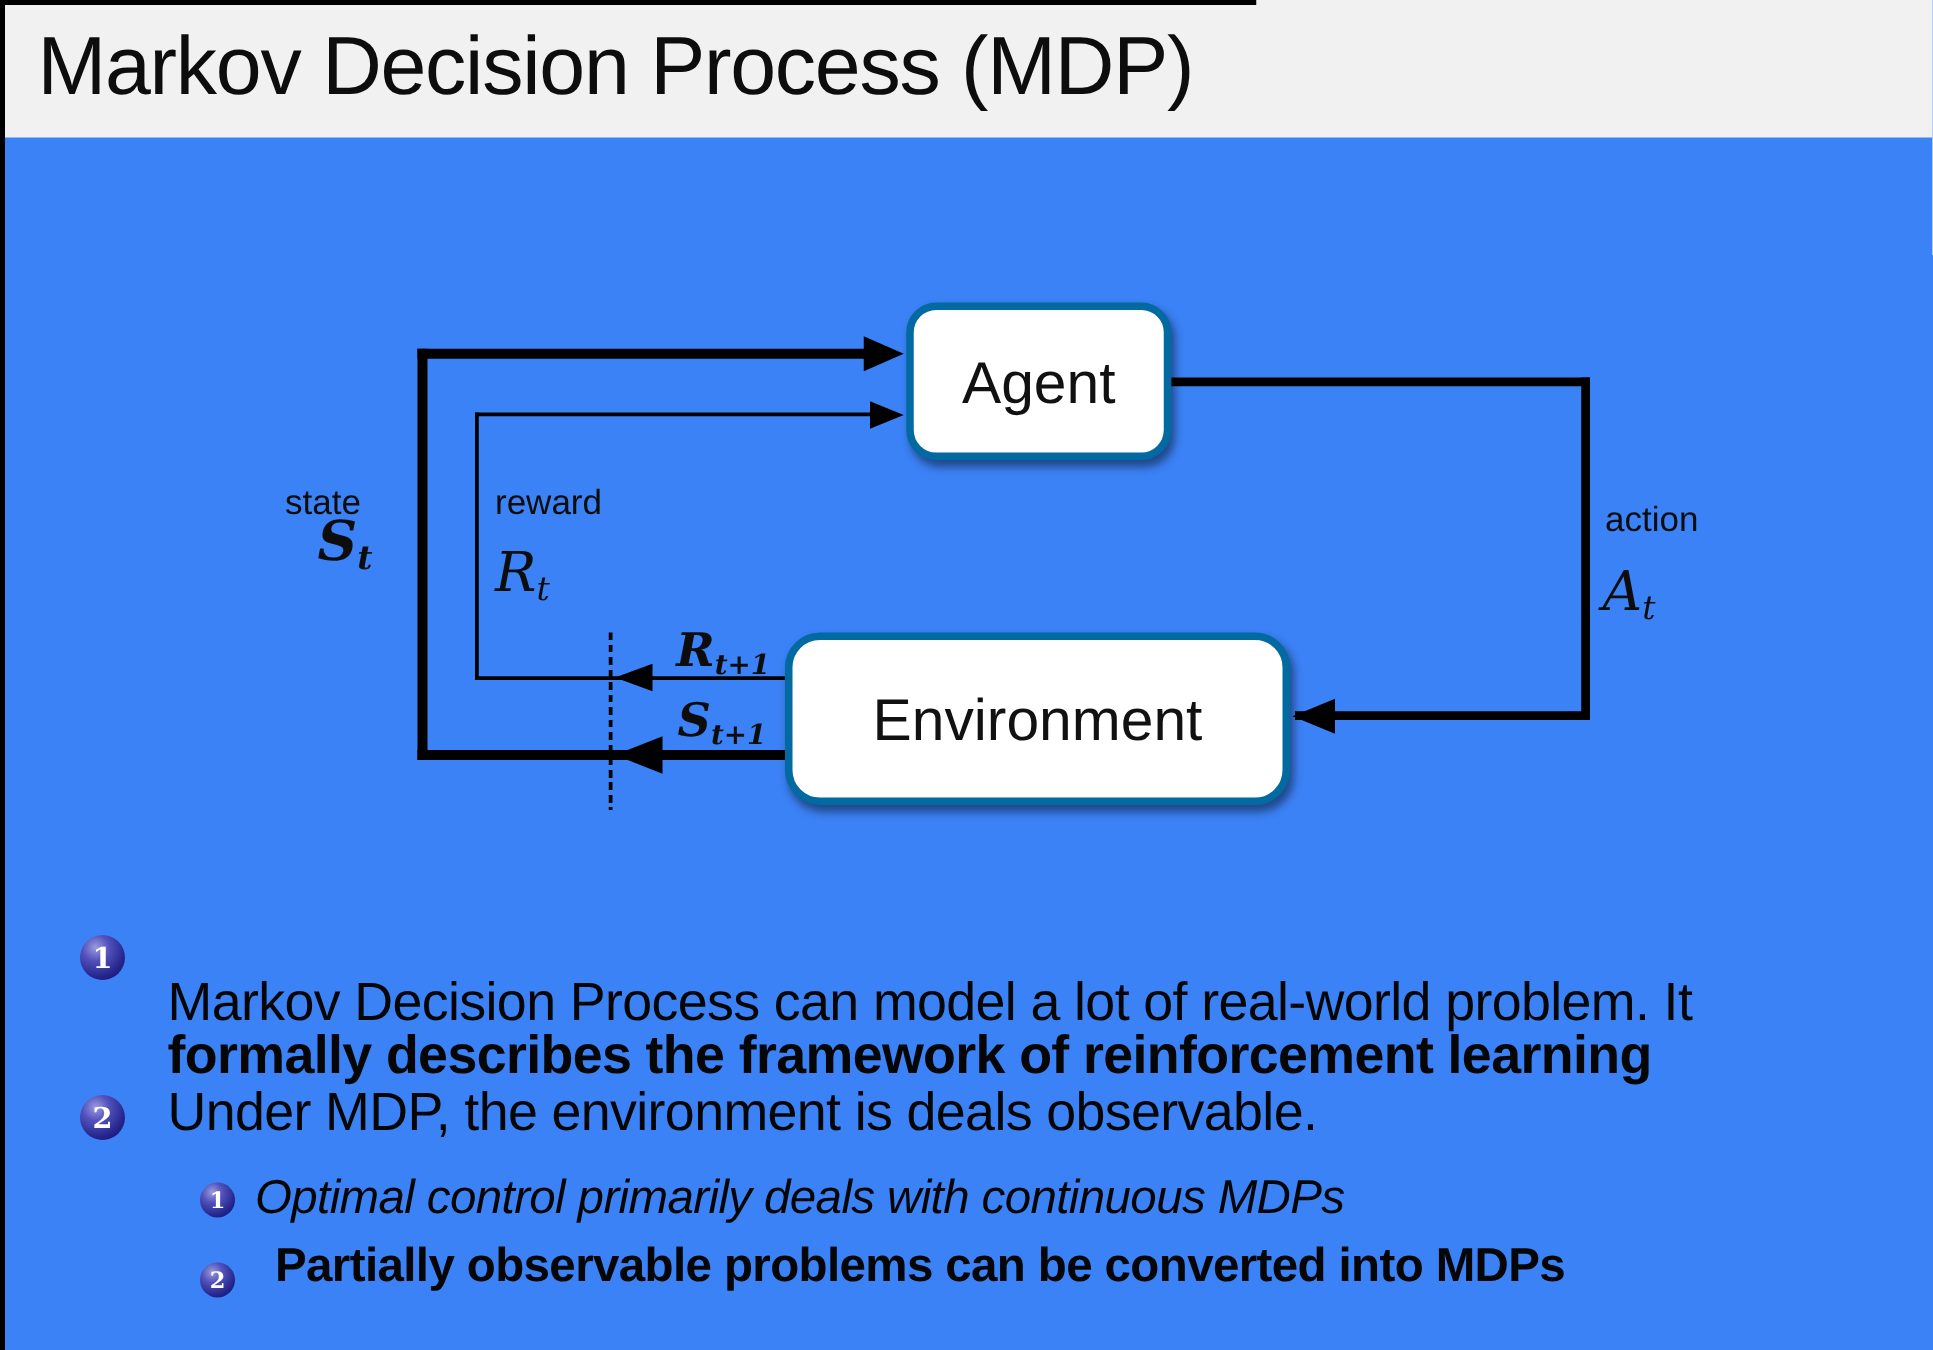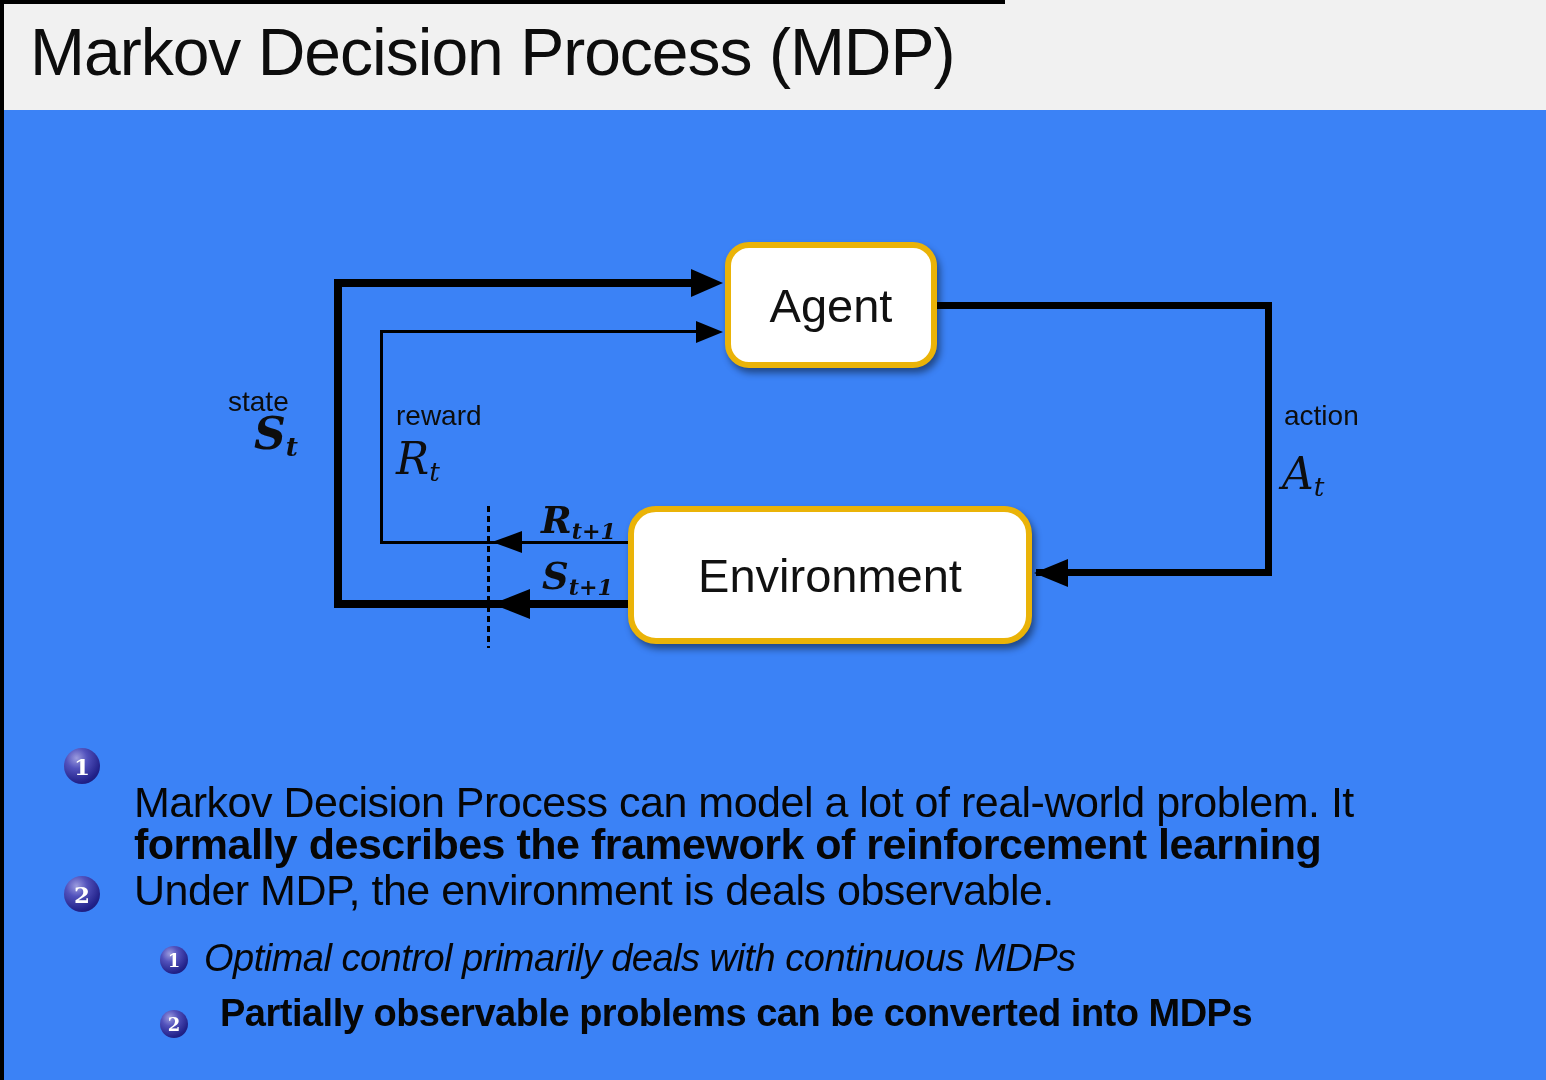--- a/index.html
+++ b/index.html
@@ -7,21 +7,21 @@
     position:relative;width:1546px;height:1080px;background:#3b82f6;
     overflow:hidden;font-family:"Liberation Sans",sans-serif;color:#000;
   }
   
   .top-strip{position:absolute;left:0;top:0;width:1005px;height:4px;background:#000;z-index:9;}
   .left-strip{position:absolute;left:0;top:0;width:4px;height:1080px;background:#000;z-index:9;}
   
   .titlebar{position:absolute;left:0;top:0;width:1546px;height:110px;background:#f1f1f1;}
   .title{position:absolute;left:30px;top:14px;font-size:66px;letter-spacing:-1px;color:#0d0d0d;white-space:nowrap;}
   
-  .dbox{position:absolute;background:#fff;border:6px solid #eab308;
+  .dbox{position:absolute;background:#fff;border:6px solid #0369a1;
         box-shadow:3px 5px 7px rgba(0,0,0,0.45);
         display:flex;align-items:center;justify-content:center;
         font-size:47px;color:#111;}
   .agent-box{left:725px;top:242px;width:200px;height:114px;border-radius:24px;}
   .env-box{left:628px;top:506px;width:392px;height:126px;border-radius:28px;}
   
   .hline,.vline{position:absolute;background:#000;}
   .dashline{position:absolute;left:487px;top:506px;width:3px;height:142px;
     background:repeating-linear-gradient(to bottom,#000 0 6px,transparent 6px 10px);}
   
@@ -83,21 +83,21 @@
     <div class="dbox agent-box">
       <span>Agent</span>
     </div>
     <div class="dbox env-box">
       <span>Environment</span>
     </div>
 
     <div class="dlabel" style="left:228px;top:386px;">state</div>
     <div class="math" style="left:254px;top:408px;font-weight:bold;"><span>S</span><sub>t</sub></div>
 
-    <div class="dlabel" style="left:396px;top:400px;">reward</div>
+    <div class="dlabel" style="left:396px;top:386px;">reward</div>
     <div class="math" style="left:396px;top:433px;"><span>R</span><sub>t</sub></div>
 
     <div class="math math-sm" style="left:541px;top:498px;"><span>R</span><sub>t+1</sub></div>
     <div class="math math-sm" style="left:542px;top:554px;"><span>S</span><sub>t+1</sub></div>
 
     <div class="dlabel" style="left:1284px;top:400px;text-align:center;">action</div>
     <div class="math" style="left:1282px;top:448px;"><span>A</span><sub>t</sub></div>
   </div>
 
   <div>

